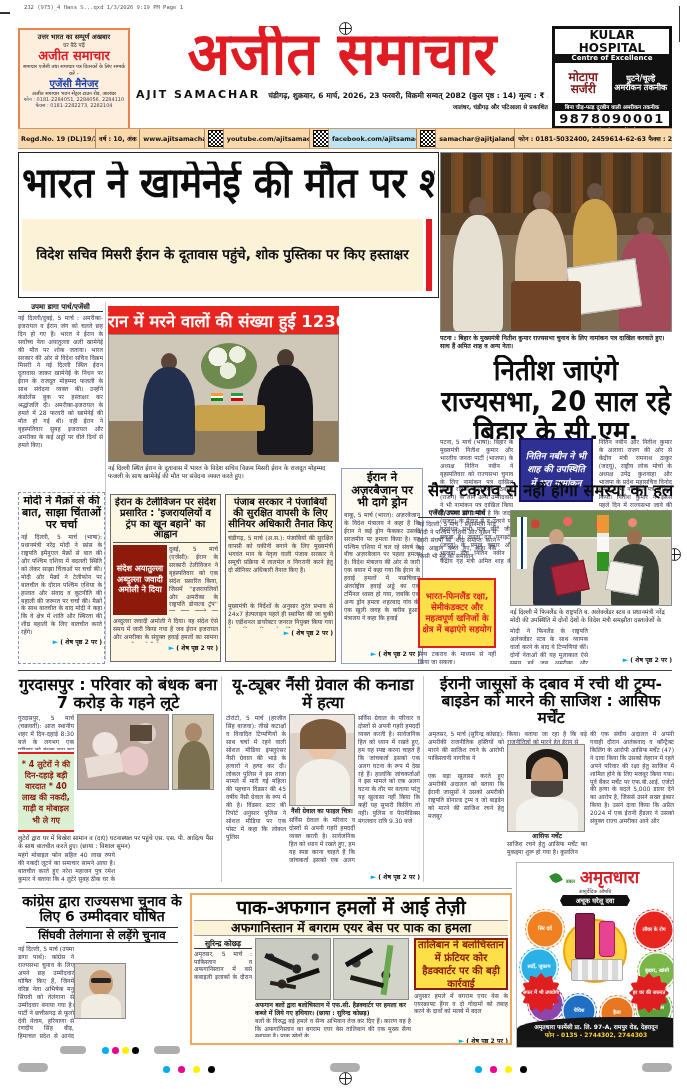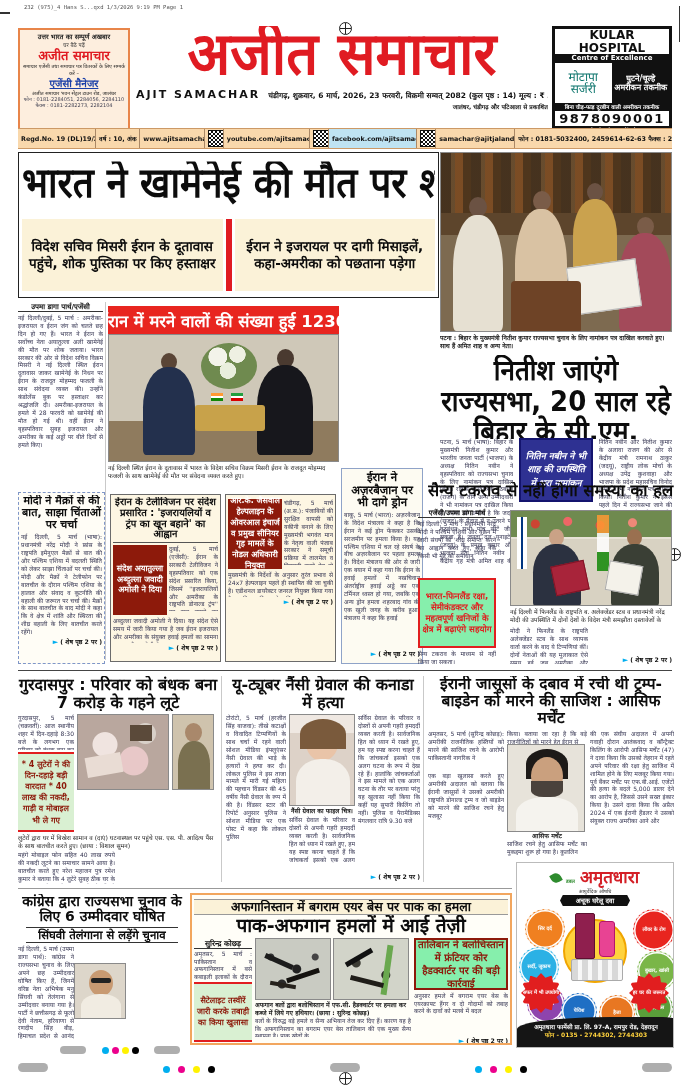--- a/index.html
+++ b/index.html
@@ -10,21 +10,21 @@
   .t-body{font-size:6px;line-height:1.32;text-align:justify;color:#333350;overflow:hidden;}
   .t-cap{font-size:6.2px;font-weight:bold;color:#1c1c1c;line-height:1.3;overflow:hidden;}
   .hl{font-weight:800;color:#0c0c0c;text-align:center;line-height:1.1;overflow:hidden;}
   .byline{font-weight:bold;text-align:center;font-size:7px;color:#111;}
   .byline-ul{border-bottom:1px solid #333;}
   .more{font-size:6.2px;font-weight:bold;color:#111;text-align:right;white-space:nowrap;}
   .more .arr{color:#00aeef;font-size:7px;}
   .subhead-box{background:#fbf2d8;font-weight:800;font-size:13.5px;text-align:center;line-height:1.25;color:#0c0c0c;display:flex;align-items:center;justify-content:center;padding:2px 4px;}
   .box-cream{background:#fdf6e3;border:1px solid #6b6b6b;}
   .inset-red{background:#8d1a0b;color:#fff;font-weight:bold;font-size:8px;line-height:1.35;text-align:center;display:flex;align-items:center;justify-content:center;padding:2px;}
-  .inset-red-outline{border:2px solid #e11e1f;color:#e11e1f;font-weight:800;font-size:8.6px;line-height:1.3;text-align:center;background:#86efac;display:flex;align-items:center;justify-content:center;padding:2px;}
+  .inset-red-outline{border:2px solid #e11e1f;color:#e11e1f;font-weight:800;font-size:8.6px;line-height:1.3;text-align:center;background:#fde047;display:flex;align-items:center;justify-content:center;padding:2px;}
   .inset-blue{background:#2e3192;border:2px solid #14146e;color:#fff;font-weight:800;font-size:9px;line-height:1.45;text-align:center;display:flex;align-items:center;justify-content:center;padding:2px;}
   .hi-green{background:#d9f0d2;color:#8d1a0b;font-weight:800;font-size:8px;line-height:1.4;text-align:center;border-top:2px solid #e11e1f;border-bottom:2px solid #e11e1f;display:flex;align-items:center;justify-content:center;padding:2px;}
   .ph{border:1px solid #8a8a8a;overflow:hidden;position:absolute;box-sizing:border-box;}
   .fig{position:absolute;border-radius:46% 46% 6% 6%;}
   .head{position:absolute;border-radius:50%;}
   .qr{width:15px;height:15px;background:repeating-conic-gradient(#111 0% 25%,#fff 0% 50%) 0 0/4px 4px;border:1px solid #111;flex:0 0 auto;}
   .strip-item{font-size:6.4px;font-weight:bold;color:#101010;white-space:nowrap;overflow:hidden;padding:0 3px;border-right:1px solid #a86;display:flex;align-items:center;}
   .dot{width:7px;height:7px;border-radius:50%;display:inline-block;margin:0 1.5px;}
   .blob{background:#9a9a9a;border-radius:50%;opacity:.8;}
   .reg{width:13px;height:13px;border:1px solid #222;border-radius:50%;
@@ -63,21 +63,21 @@
       <div style="font-size:11px;font-weight:700;letter-spacing:2px;color:#111;white-space:nowrap;">AJIT SAMACHAR</div>
       <div style="font-size:7.5px;font-weight:800;color:#111;white-space:nowrap;overflow:hidden;">चंडीगढ़, शुक्रवार, 6 मार्च, 2026, 23 फरवरी, विक्रमी सम्वत् 2082 (कुल पृष्ठ : 14) मूल्य : ₹ 3.00</div>
     </div>
     <div style="font-size:6px;font-weight:bold;color:#111;text-align:right;margin-top:2px;">जालंधर, चंडीगढ़ और पटिआला से प्रकाशित</div>
   </div>
 
   <div class="abs" style="left:552px;top:26px;width:120px;height:106px;border:3px solid #111;background:#fff;overflow:hidden;">
     <div style="font-size:12px;font-weight:800;text-align:center;color:#101010;line-height:1.05;">KULAR HOSPITAL</div>
     <div style="font-size:7px;font-weight:bold;text-align:center;background:#111;color:#fff;">Centre of Excellence</div>
     <div style="display:flex;height:40px;border-top:1px solid #111;">
-      <div style="flex:1;font-size:12px;font-weight:400;color:#0f766e;display:flex;align-items:center;justify-content:center;text-align:center;line-height:1.05;border-right:1px solid #111;">मोटापा सर्जरी</div>
+      <div style="flex:1;font-size:12px;font-weight:700;color:#7f1d1d;display:flex;align-items:center;justify-content:center;text-align:center;line-height:1.05;border-right:1px solid #111;">मोटापा सर्जरी</div>
       <div style="flex:1;font-size:8px;font-weight:800;background:#111;color:#fff;display:flex;align-items:center;justify-content:center;text-align:center;line-height:1.2;">घुटने/चूल्हे अमरीकन तकनीक</div>
     </div>
     <div style="font-size:5.5px;font-weight:bold;background:#111;color:#fff;text-align:center;white-space:nowrap;overflow:hidden;">बिना चीड़-फाड़ दूरबीन वाली अमरीकन तकनीक</div>
     <div style="font-size:13px;font-weight:800;letter-spacing:1.5px;text-align:center;color:#111;">9878090001</div>
     <div style="font-size:6px;font-weight:bold;background:#111;color:#fff;text-align:center;">www.kularhospital.com</div>
   </div>
 
   <div class="abs" style="left:18px;top:128px;width:654px;height:21px;background:#f9d8ac;border-top:1px solid #c96;border-bottom:1px solid #c96;display:flex;align-items:stretch;overflow:hidden;">
     <div class="strip-item">Regd.No. 19 (DL)19/2024-26</div>
     <div class="strip-item">वर्ष : 10, अंक : 63</div>
@@ -95,21 +95,20 @@
       </div>
     <div class="strip-item">samachar@ajitjalandhar.com</div>
     <div class="strip-item" style="border-right:none;">फोन : 0181-5032400, 2459614-62-63 फैक्स : 2130465, 5011025</div>
   </div>
 
   <div class="abs" style="left:18px;top:152px;width:421px;height:146px;border:1px solid #222;padding:3px;">
     <div class="hl" style="font-size:37px;white-space:nowrap;transform:scaleY(1.12);margin-top:8px;">भारत ने खामेनेई की मौत पर शोक जताया</div>
     <div style="display:flex;margin-top:14px;height:72px;">
       <div class="subhead-box" style="flex:1;">विदेश सचिव मिसरी ईरान के दूतावास पहुंचे, शोक पुस्तिका पर किए हस्ताक्षर</div>
       <div style="width:6px;background:#e01b22;margin:0 3px;"></div>
-      <div class="subhead-box" style="flex:1;">ईरान ने इजरायल पर दागी मिसाइलें, कहा-अमरीका को पछताना पड़ेगा</div>
     </div>
   </div>
 
   <div class="abs" style="left:18px;top:302px;width:85px;height:186px;overflow:hidden;">
     <div class="byline byline-ul">उपमा डागा पार्थ/एजेंसी</div>
     <div class="t-body" style="margin-top:2px;height:170px;">नई दिल्ली/दुबई, 5 मार्च : अमरीका-इजरायल व ईरान जंग को चलते छह दिन हो गए हैं। भारत ने ईरान के सर्वोच्च नेता अयातुल्ला अली खामेनेई की मौत पर शोक जताया। भारत सरकार की ओर से विदेश सचिव विक्रम मिसरी ने नई दिल्ली स्थित ईरान दूतावास जाकर खामेनेई के निधन पर ईरान के राजदूत मोहम्मद फजली के साथ संवेदना व्यक्त की। उन्होंने कंडोलेंस बुक पर हस्ताक्षर कर श्रद्धांजलि दी। अमरीका-इजरायल के हमले में 28 फरवरी को खामेनेई की मौत हो गई थी। वहीं ईरान ने बृहस्पतिवार सुबह इजरायल और अमरीका के कई अड्डों पर बीते दिनों से हमले किए।</div>
   </div>
   <div class="abs vr" style="left:105px;top:302px;height:358px;"></div>
 
   <div class="abs" style="left:108px;top:306px;width:231px;height:28px;background:#e8251f;color:#fff;font-weight:800;font-size:16.5px;display:flex;align-items:center;justify-content:center;white-space:nowrap;overflow:hidden;">ईरान में मरने वालों की संख्या हुई 1230</div>
@@ -135,22 +134,22 @@
     <div class="hl" style="font-size:9.8px;border-bottom:1px solid #555;padding-bottom:2px;">ईरान के टेलीविजन पर संदेश प्रसारित : 'इजरायलियों व ट्रंप का खून बहाने' का आह्वान</div>
     <div style="display:flex;gap:2px;margin-top:2px;">
       <div class="inset-red" style="width:50px;height:66px;flex:0 0 auto;">संदेश अयातुल्ला अब्दुल्ला जवादी अमोली ने दिया</div>
       <div class="t-body" style="flex:1;height:66px;">दुबई, 5 मार्च (एजेंसी): ईरान के सरकारी टेलीविजन ने बृहस्पतिवार को एक संदेश प्रसारित किया, जिसमें ''इजरायलियों और अमरीका के राष्ट्रपति डोनाल्ड ट्रंप'' का खून बहाने का आह्वान किया गया।</div>
     </div>
     <div class="t-body" style="height:26px;margin-top:2px;">अब्दुल्ला जवादी अमोली ने दिया। यह संदेश ऐसे समय में जारी किया गया है जब ईरान इजरायल और अमरीका के संयुक्त हवाई हमलों का सामना कर रहा है। अमोली ने कहा</div>
     <div class="more"><span class="arr">►</span> <span>( शेष पृष्ठ 2 पर )</span></div>
   </div>
 
   <div class="abs box-cream" style="left:225px;top:494px;width:111px;height:168px;padding:2px;overflow:hidden;">
+    <div class="hl" style="font-size:9.8px;border-bottom:1px solid #555;padding-bottom:2px;">पंजाब सरकार ने पंजाबियों की सुरक्षित वापसी के लिए सीनियर अधिकारी तैनात किए</div>
     <div style="display:flex;gap:2px;margin-top:2px;">
-      <div class="inset-red" style="width:50px;height:66px;flex:0 0 auto;">आर.के. जैसवाल हेल्पलाइन के ओवरआल इंचार्ज व प्रमुख सीनियर गृह मामलें के नोडल अधिकारी नियुक्त</div>
       <div class="t-body" style="flex:1;height:66px;">चंडीगढ़, 5 मार्च (अ.स.): पंजाबियों की सुरक्षित वापसी को यकीनी बनाने के लिए मुख्यमंत्री भगवंत मान के नेतृत्व वाली पंजाब सरकार ने समूची प्रक्रिया में तालमेल व निगरानी करने हेतु दो सीनियर अधिकारी तैनात किए हैं।</div>
     </div>
     <div class="t-body" style="height:26px;margin-top:2px;">मुख्यमंत्री के निर्देशों के अनुसार तुरंत प्रभाव से 24x7 हेल्पलाइन पहले ही स्थापित की जा चुकी है। एडीशनल डायरैक्टर जनरल नियुक्त किया गया है, जबकि गृह विभाग के सचिव</div>
     <div class="more"><span class="arr">►</span> <span>( शेष पृष्ठ 2 पर )</span></div>
   </div>
 
   <div class="abs" style="left:341px;top:468px;width:82px;height:196px;border:1px solid #8fa3c8;background:#fdfbf2;padding:2px;overflow:hidden;">
     <div class="hl" style="font-size:11.5px;">ईरान ने अज़रबैजान पर भी दागे ड्रोन</div>
     <div class="t-body" style="height:138px;margin-top:2px;">बाकू, 5 मार्च (भारत): अज़रबैजान के विदेश मंत्रालय ने कहा है कि ईरान ने कई ड्रोन फेंककर उसकी सरजमीन पर हमला किया है। यह पश्चिम एशिया में चल रहे संघर्ष के बीच अज़रबैजान पर पहला हमला है। विदेश मंत्रालय की ओर से जारी एक बयान में कहा गया कि ईरान के हवाई हमलों में नखचिवान अंतर्राष्ट्रीय हवाई अड्डे का एक टर्मिनल ध्वस्त हो गया, जबकि एक अन्य ड्रोन हमला शहरबाद गांव की एक खुली जगह के करीब हुआ। मंत्रालय ने कहा कि हवाई</div>
     <div class="more"><span class="arr">►</span> <span>( शेष पृष्ठ 2 पर )</span></div>
@@ -297,27 +296,26 @@
   <div class="abs" style="left:60px;top:1046px;display:flex;align-items:center;">
     <span class="blob" style="width:26px;height:8px;display:inline-block;margin-right:14px;border-radius:6px;"></span>
     <span class="dot" style="background:#00aeef;"></span>
     <span class="dot" style="background:#ec008c;"></span>
     <span class="dot" style="background:#fff200;"></span>
     <span class="dot" style="background:#000;"></span>
     <span class="blob" style="width:26px;height:8px;display:inline-block;margin-left:14px;border-radius:6px;"></span>
   </div>
 
   <div class="abs" style="left:190px;top:893px;width:322px;height:152px;border:2.5px solid #f2a65e;background:#fffef8;padding:2px;overflow:hidden;">
+    <div class="hl" style="font-size:19px;white-space:nowrap;">पाक-अफगान हमलों में आई तेज़ी</div>
     <div class="hl" style="font-size:12.5px;background:#fbf2d8;border-top:1px solid #999;border-bottom:1px solid #999;margin-top:2px;">अफगानिस्तान में बगराम एयर बेस पर पाक का हमला</div>
-    <div class="hl" style="font-size:19px;white-space:nowrap;">पाक-अफगान हमलों में आई तेज़ी</div>
     <div style="display:flex;gap:3px;margin-top:2px;height:104px;">
       <div style="width:58px;flex:0 0 auto;">
         <div class="byline byline-ul" style="font-size:7.5px;">सुरिन्द्र कोछड़</div>
         <div class="t-body" style="height:30px;margin-top:1px;">अमृतसर, 5 मार्च : पाकिस्तान व अफगानिस्तान में बसे कबाइली इलाकों के दौरान दोनों देशों ने एक-दूसरे पर</div>
-        <div class="hi-green" style="height:52px;margin-top:2px;">सैटेलाइट तस्वीरें जारी करके तबाही का किया खुलासा</div>
       </div>
       <div style="width:156px;flex:0 0 auto;">
         <div style="display:flex;gap:2px;">
           <div class="ph" style="position:relative;width:76px;height:62px;background:radial-gradient(circle at 20% 30%,#333 0 3px,transparent 4px),radial-gradient(circle at 55% 50%,#222 0 4px,transparent 5px),radial-gradient(circle at 80% 30%,#444 0 3px,transparent 4px),radial-gradient(circle at 35% 75%,#2a2a2a 0 4px,transparent 5px),#c9cbc2;">
             <div class="abs" style="left:8px;top:20px;width:30px;height:5px;background:#1c1c1c;transform:rotate(24deg);"></div>
             <div class="abs" style="left:30px;top:34px;width:34px;height:5px;background:#14120f;transform:rotate(-18deg);"></div>
             <div class="abs" style="left:14px;top:44px;width:26px;height:4px;background:#26221c;transform:rotate(10deg);"></div>
           </div>
           <div class="ph" style="position:relative;width:76px;height:62px;background:radial-gradient(circle at 30% 40%,#3c3c34 0 4px,transparent 5px),radial-gradient(circle at 70% 60%,#2e2e28 0 4px,transparent 5px),#d2d4c9;">
             <div class="abs" style="left:50px;top:6px;width:6px;height:50px;background:#6aa84f;transform:rotate(8deg);"></div>

